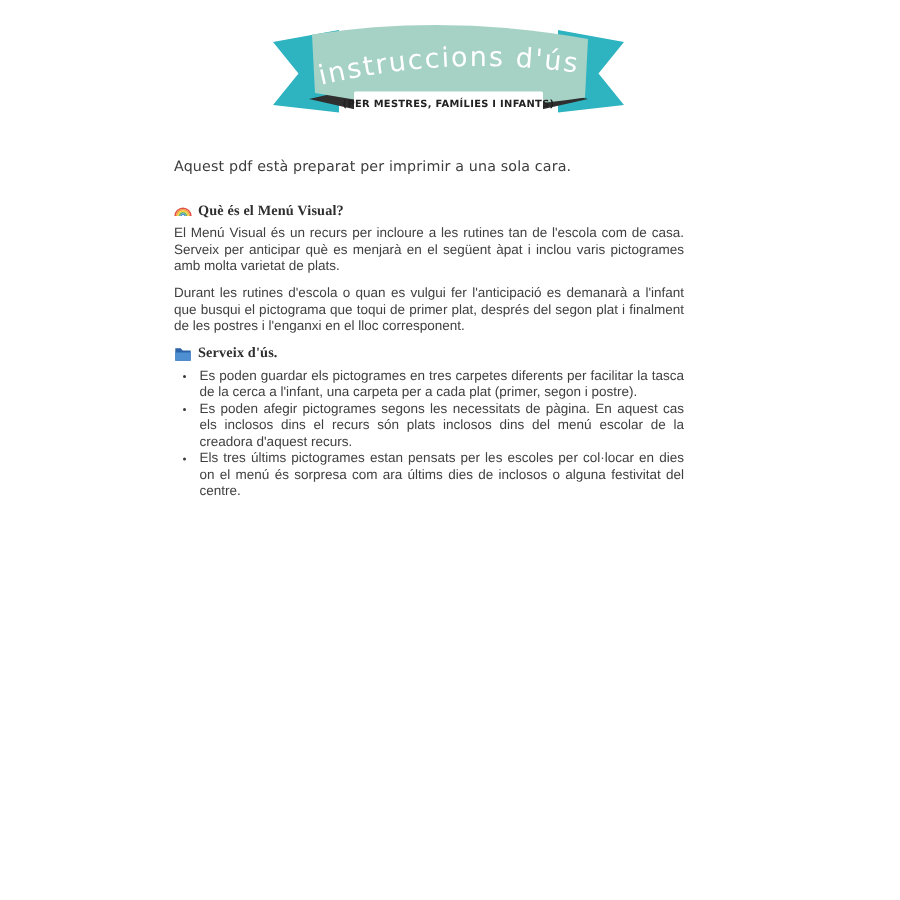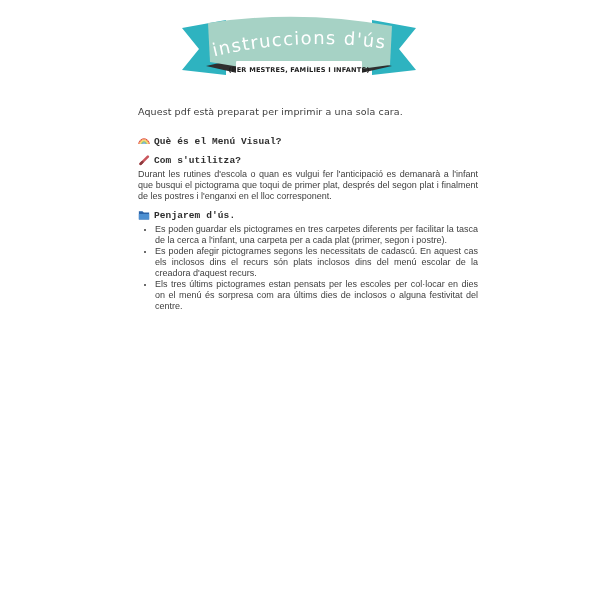--- a/index.html
+++ b/index.html
@@ -10,36 +10,36 @@
     overflow:hidden;
     font-family:"Liberation Sans", sans-serif;
   }
   .banner-svg {
     position:absolute;
     left:179px; top:12px;
     width:240px; height:70px;
   }
   .content {
     position:absolute;
-    left:138px; top:106px;
+    left:116px; top:106px;
     width:340px;
     color:#404040;
   }
   .intro {
     margin:0 0 17px 0;
     font-family:"DejaVu Sans", sans-serif;
     font-size:9.5px; line-height:12px;
     color:#3d3d3d;
     letter-spacing:0.1px;
   }
   .section { margin:0 0 7px 0; }
   .heading {
     display:flex; align-items:center; gap:4px;
     margin:0 0 3px 0;
-    font-family:Liberation Mono, monospace;
+    font-family:Liberation Serif, serif;
     font-size:9.5px; font-weight:600;
     color:#2e2e2e;
     letter-spacing:0.1px;
   }
   .heading .icon { display:inline-flex; width:12px; height:12px; align-items:flex-end; }
   .heading .icon svg { width:12px; height:12px; }
   .para {
     margin:0;
     font-size:9px; line-height:11px;
     text-align:justify;
@@ -93,46 +93,38 @@
           <svg viewBox="0 0 24 14" xmlns="http://www.w3.org/2000/svg">
             <path d="M1.5,13 A10.5,10.5 0 0 1 22.5,13" fill="none" stroke="#e04f44" stroke-width="2"></path>
             <path d="M3.5,13 A8.5,8.5 0 0 1 20.5,13" fill="none" stroke="#f29b38" stroke-width="2"></path>
             <path d="M5.5,13 A6.5,6.5 0 0 1 18.5,13" fill="none" stroke="#f6d345" stroke-width="2"></path>
             <path d="M7.5,13 A4.5,4.5 0 0 1 16.5,13" fill="none" stroke="#6cb85f" stroke-width="2"></path>
             <path d="M9.5,13 A2.5,2.5 0 0 1 14.5,13" fill="none" stroke="#4f93d3" stroke-width="2"></path>
           </svg>
         </span>
         <span>Què és el Menú Visual?</span>
       </h3>
+      <p class="para">El Menú Visual és un recurs per incloure a les rutines tan de l'escola com de casa. Serveix per anticipar què es menjarà en el següent àpat i inclou varis pictogrames amb molta varietat de plats.</p>
     </div>
 
     <div class="section">
-      <h3 class="heading">
-        <span class="icon">
-          <svg viewBox="0 0 14 14" xmlns="http://www.w3.org/2000/svg">
-            <line x1="3" y1="11.5" x2="11.5" y2="3" stroke="#c9565c" stroke-width="3" stroke-linecap="round"></line>
-            <line x1="3" y1="11.5" x2="5" y2="9.5" stroke="#8a3a3e" stroke-width="3" stroke-linecap="round"></line>
-          </svg>
-        </span>
-        <span>Com s'utilitza?</span>
-      </h3>
       <p class="para">Durant les rutines d'escola o quan es vulgui fer l'anticipació es demanarà a l'infant que busqui el pictograma que toqui de primer plat, després del segon plat i finalment de les postres i l'enganxi en el lloc corresponent.</p>
     </div>
 
     <div class="section">
       <h3 class="heading">
         <span class="icon">
           <svg viewBox="0 0 14 12" xmlns="http://www.w3.org/2000/svg">
             <path d="M1,1.5 h4.2 l1.6,1.7 H13 v8 H1 Z" fill="#2a63a8"></path>
             <path d="M1,4.8 H13 V11.2 H1 Z" fill="#4d8fd1"></path>
           </svg>
         </span>
-        <span>Penjarem d'ús.</span>
+        <span>Serveix d'ús.</span>
       </h3>
       <ul class="tips">
         <li>Es poden guardar els pictogrames en tres carpetes diferents per facilitar la tasca de la cerca a l'infant, una carpeta per a cada plat (primer, segon i postre).</li>
-        <li>Es poden afegir pictogrames segons les necessitats de cadascú. En aquest cas els inclosos dins el recurs són plats inclosos dins del menú escolar de la creadora d'aquest recurs.</li>
+        <li>Es poden afegir pictogrames segons les necessitats de pàgina. En aquest cas els inclosos dins el recurs són plats inclosos dins del menú escolar de la creadora d'aquest recurs.</li>
         <li>Els tres últims pictogrames estan pensats per les escoles per col·locar en dies on el menú és sorpresa com ara últims dies de inclosos o alguna festivitat del centre.</li>
       </ul>
     </div>
 
   </div>
 </div>
 
 </body></html>

